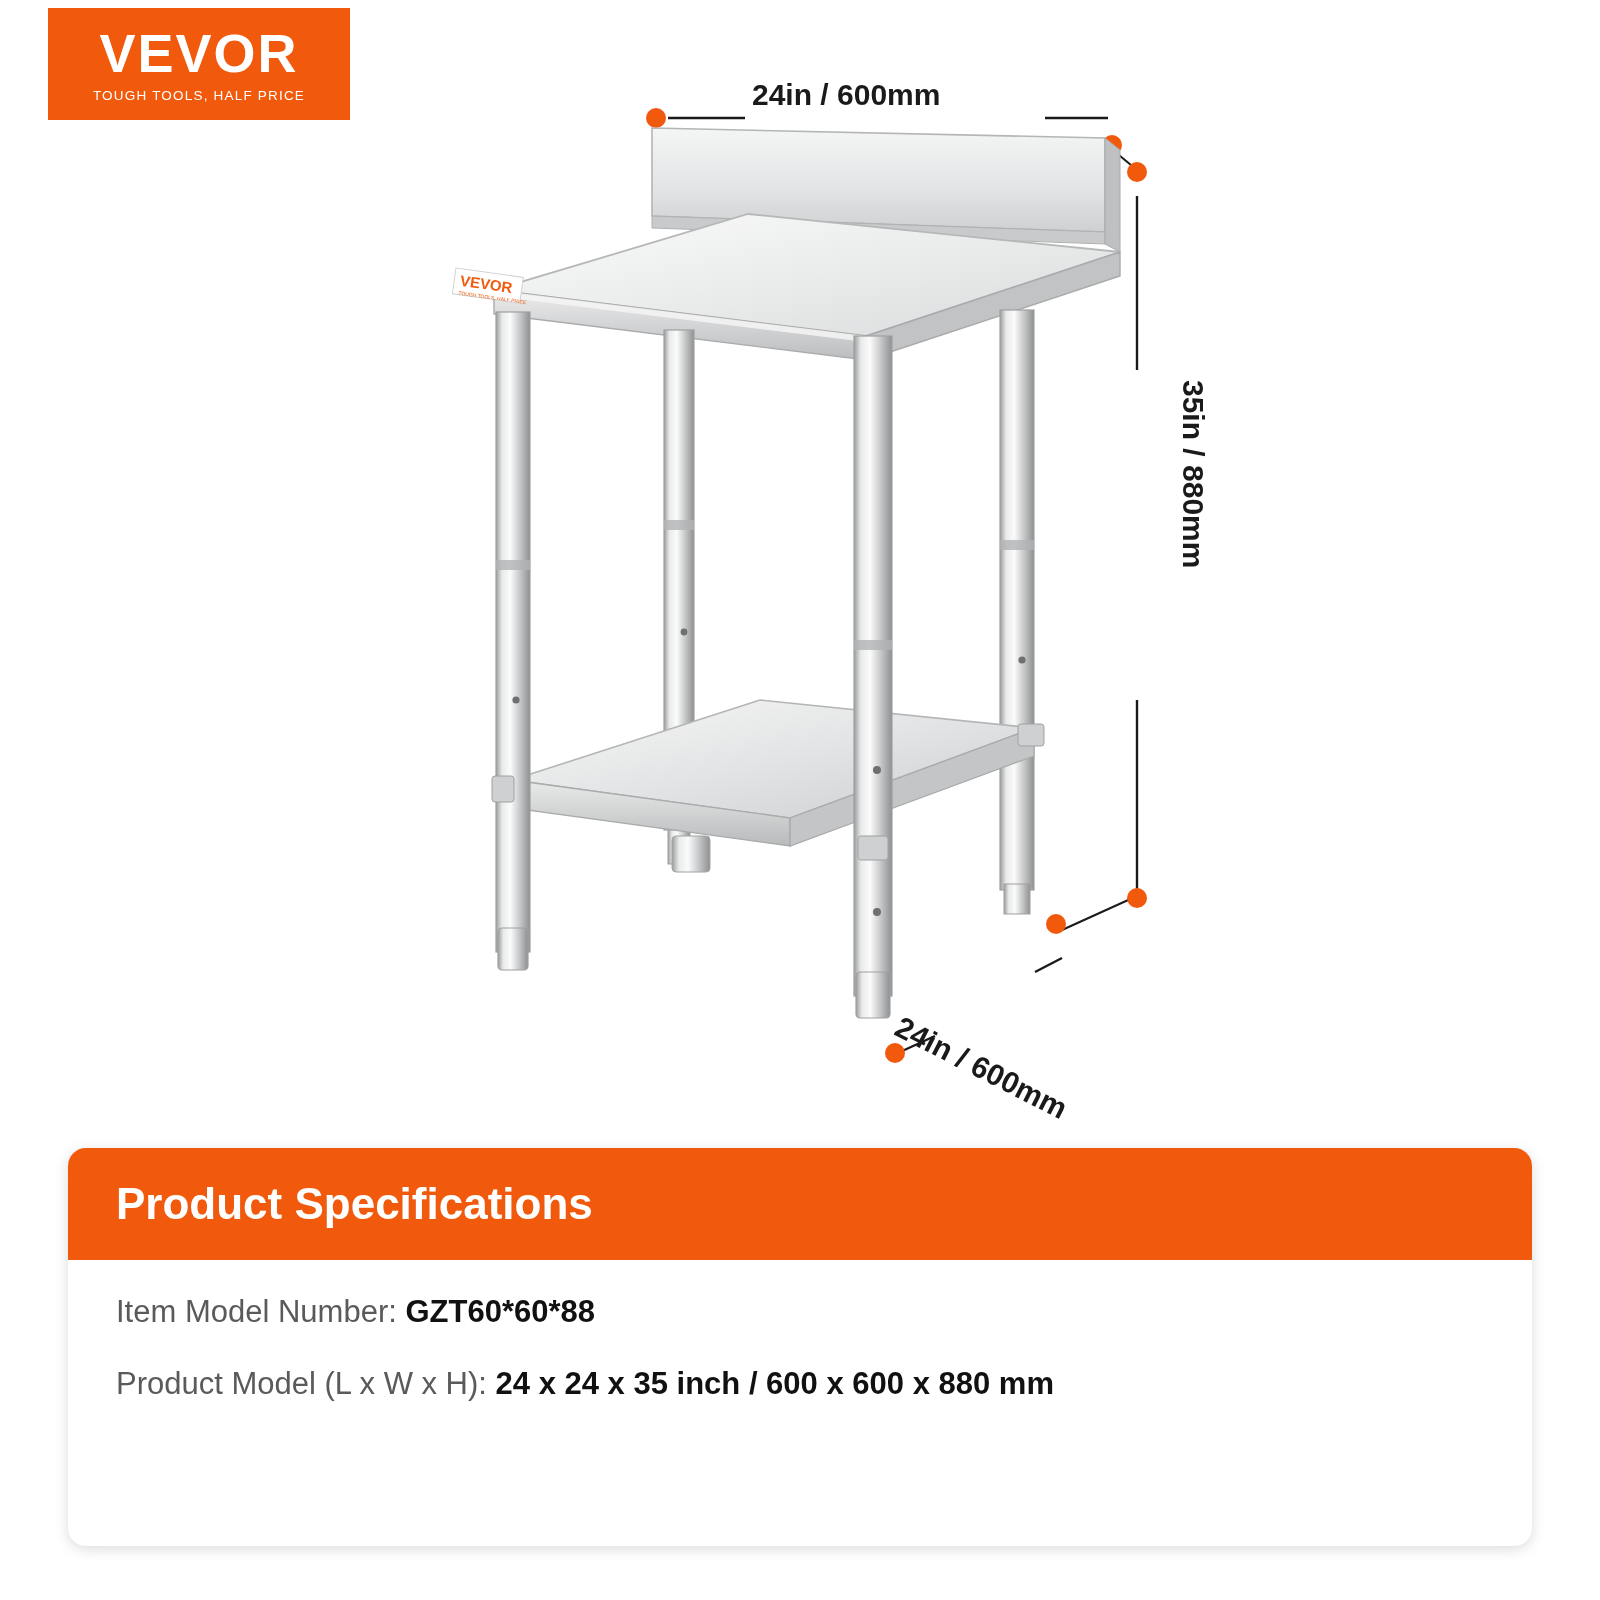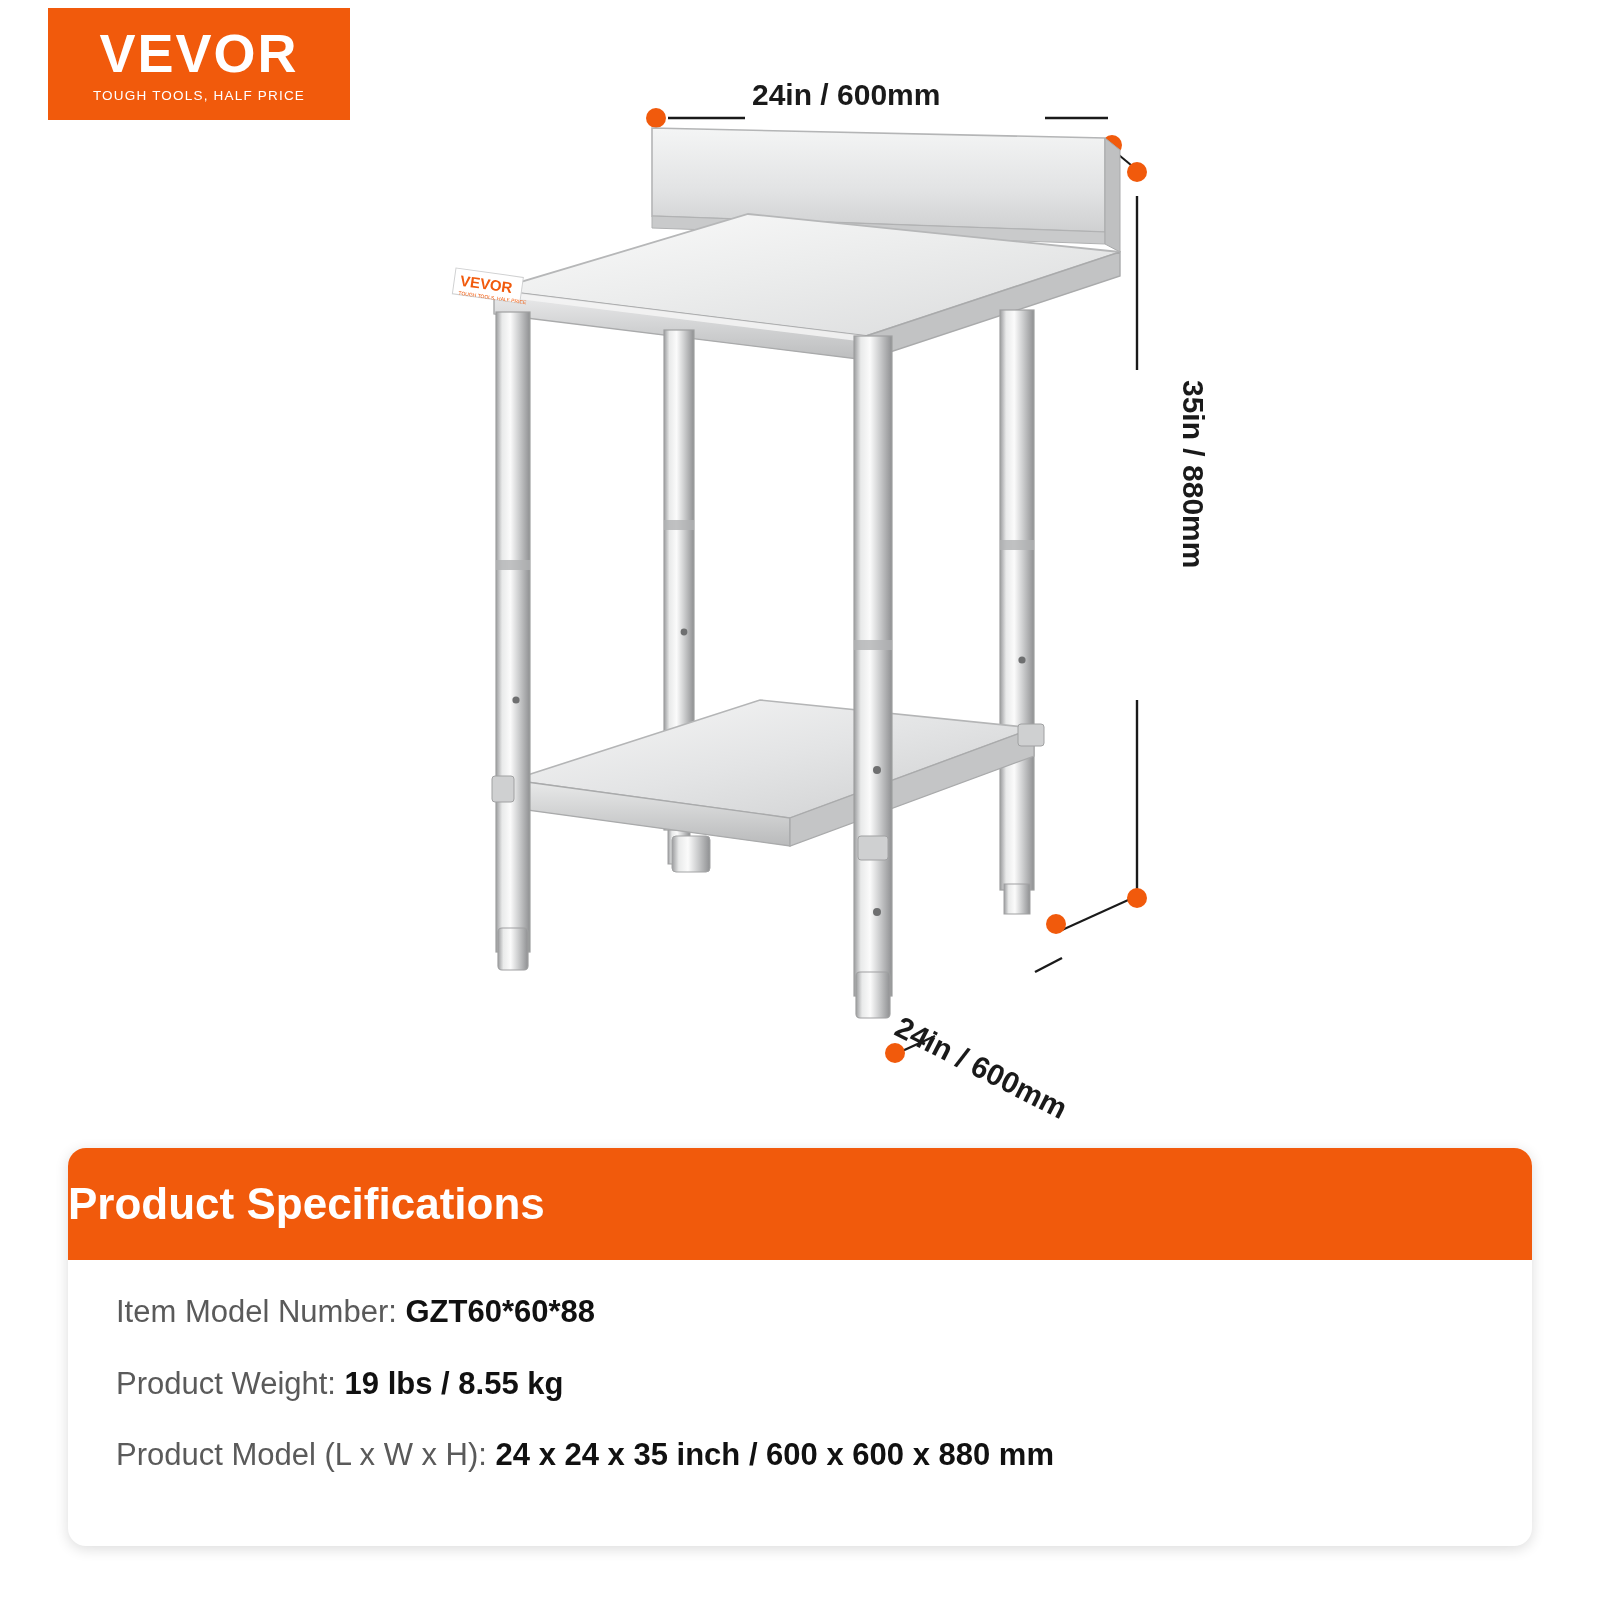--- a/index.html
+++ b/index.html
@@ -87,20 +87,21 @@
     border-radius: 18px;
     background: #ffffff;
     box-shadow: 0 3px 14px rgba(0,0,0,0.14);
     overflow: hidden;
   }
   .spec-header {
     height: 112px;
     background: #f15a0c;
     display: flex;
     align-items: center;
+    padding-left: 48px;
     box-sizing: border-box;
   }
   .spec-header-title {
     color: #ffffff;
     font-size: 44px;
     font-weight: bold;
   }
   .spec-body {
     padding: 34px 48px 0 48px;
   }
@@ -250,19 +251,16 @@
 
 <div class="spec-panel">
   <div class="spec-header">
     <div class="spec-header-title">Product Specifications</div>
   </div>
   <div class="spec-body">
     <div class="spec-row">
       <span>Item Model Number: </span><span class="val">GZT60*60*88</span>
     </div>
     <div class="spec-row">
-      <span>Product Weight: </span><span class="val">19 lbs / 8.55 kg</span>
-    </div>
-    <div class="spec-row">
       <span>Product Model (L x W x H): </span><span class="val">24 x 24 x 35 inch / 600 x 600 x 880 mm</span>
     </div>
   </div>
 </div>
 
 </body></html>

